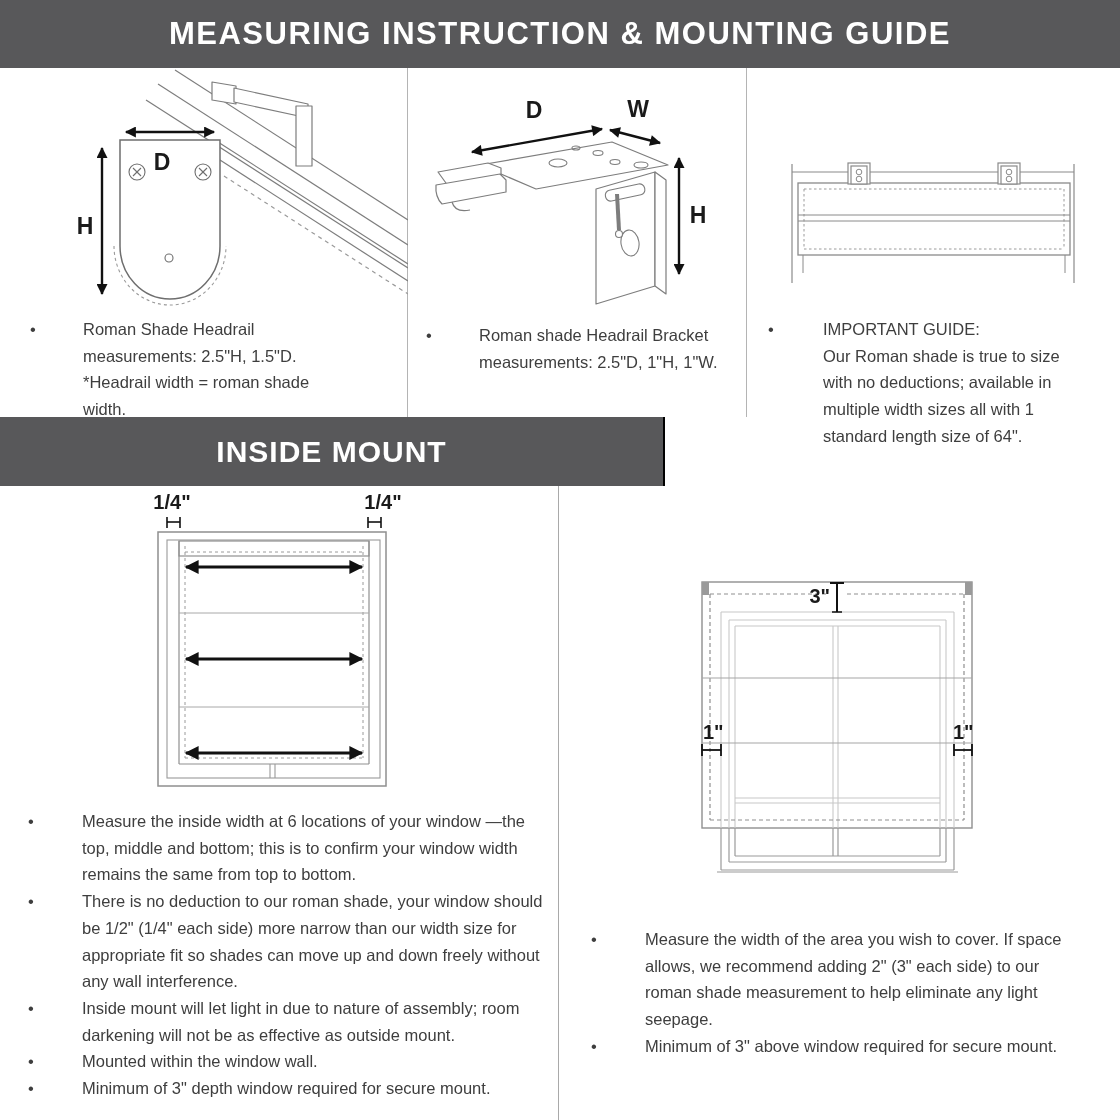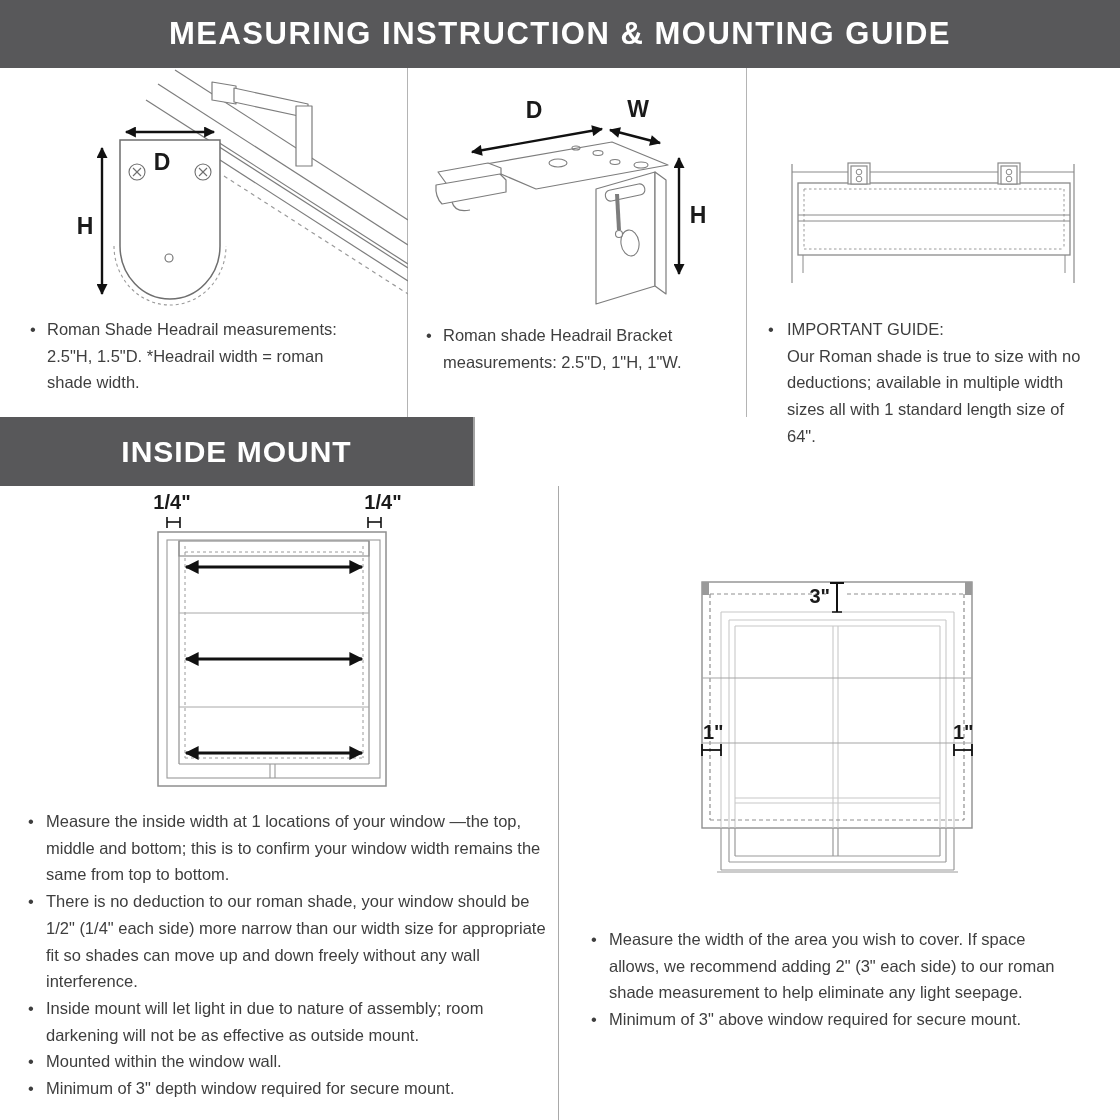--- a/index.html
+++ b/index.html
@@ -17,35 +17,35 @@
 
   .bullet-row{display:flex;font-size:16.5px;line-height:1.62;color:#3e3e3e;}
   .marker{flex:none;width:17px;}
   .col1 .textblock{padding:0 56px 0 30px;margin-top:2px;}
   .col2 .textblock{padding:0 18px 0 18px;margin-top:6px;}
   .col3 .textblock{padding:0 28px 0 21px;margin-top:2px;}
   .col3 .marker{width:19px;}
 
   .mount-banners{display:flex;height:69px;}
   .mount-banners .cell{background:#58585a;color:#fff;display:flex;align-items:center;justify-content:center;font-weight:700;font-size:30px;letter-spacing:1px;box-sizing:border-box;}
-  .cell-left{width:475px;border-right:2px solid #a3a3a3;}
+  .cell-left{width:665px;border-right:2px solid #000000;}
   .cell-right{flex:1;}
 
   .bottom-row{display:flex;height:634px;}
   .half{box-sizing:border-box;}
   .half-left{width:558px;}
   .half-right{width:562px;border-left:1px solid #a9a9a9;}
 
   .half-left .diagram-wrap{margin:6px 0 0 128px;}
   .half-left .textblock{padding:4px 4px 0 28px;}
   .half-left .marker{width:18px;}
   .half-right .diagram-wrap{margin:86px 0 0 120px;}
   .half-right .textblock{padding:22px 52px 0 32px;}
   .half-right .marker{width:18px;}
-  .btext{flex:1;}
+  .btext{flex:1;margin-left:36px;}
 
   svg text{font-family:"Liberation Sans",sans-serif;font-weight:700;fill:#1a1a1a;}
   svg{display:block;}
 </style>
 </head>
 <body>
 
 <div class="page">
 
   <header class="banner top-banner">
@@ -249,21 +249,21 @@
           </g>
           <g stroke="#9a9a9a" stroke-width="1.1">
             <line x1="142" y1="272" x2="142" y2="286"></line>
             <line x1="147" y1="272" x2="147" y2="286"></line>
           </g>
         </svg>
       </div>
       <div class="textblock">
         <div class="bullet-row">
           <span class="marker">•</span>
-          <span class="btext">Measure the inside width at 1 locations of your window —the top, middle and bottom; this is to confirm your window width remains the same from top to bottom.</span>
+          <span class="btext">Measure the inside width at 6 locations of your window —the top, middle and bottom; this is to confirm your window width remains the same from top to bottom.</span>
         </div>
         <div class="bullet-row">
           <span class="marker">•</span>
           <span class="btext">There is no deduction to our roman shade, your window should be 1/2" (1/4" each side) more narrow than our width size for appropriate fit so shades can move up and down freely without any wall interference.</span>
         </div>
         <div class="bullet-row">
           <span class="marker">•</span>
           <span class="btext">Inside mount will let light in due to nature of assembly; room darkening will not be as effective as outside mount.</span>
         </div>
         <div class="bullet-row">

